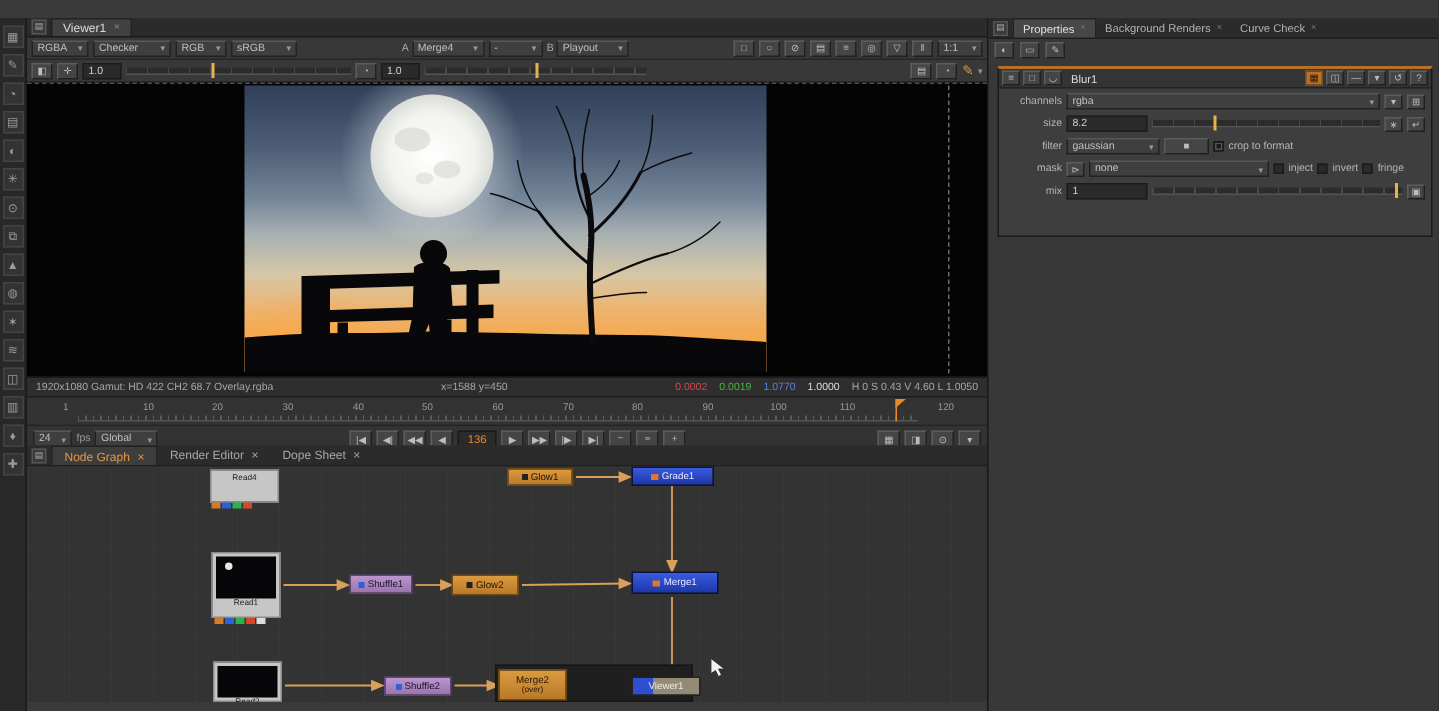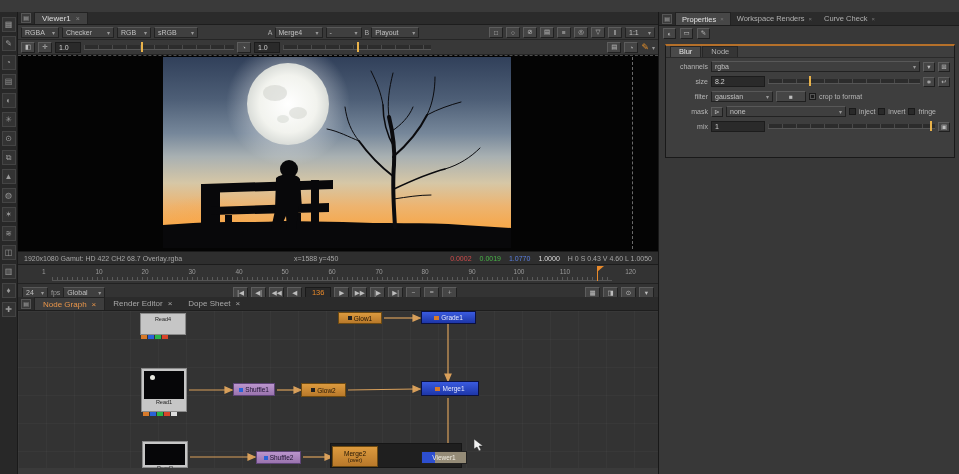--- a/index.html
+++ b/index.html
@@ -441,38 +441,47 @@
   </div>
 
   <div class="rpane">
     <div class="rtabs">
       <span class="panelmenu">▤</span>
       <span class="rtab act">
           <span>Properties</span>
           <span class="x">×</span>
         </span>
       <span class="rtab">
-          <span>Workspace Renders</span>
+          <span>Background Renders</span>
           <span class="x">×</span>
         </span>
       <span class="rtab">
           <span>Curve Check</span>
           <span class="x">×</span>
         </span>
     </div>
     <div class="riconrow">
       <span class="btn ic">◐</span>
       <span class="btn ic">▭</span>
       <span class="btn ic">✎</span>
     </div>
 
     <div class="propbox">
-      <div class="ptabs">
-        <span class="ptab2 act">Blur</span>
-        <span class="ptab2">Node</span>
+      <div class="phead">
+        <span class="btn">≡</span>
+        <span class="btn">□</span>
+        <span class="btn">◡</span>
+        <span class="ptitle">Blur1</span>
+        <span class="sp"></span>
+        <span class="btn or">▦</span>
+        <span class="btn">◫</span>
+        <span class="btn">—</span>
+        <span class="btn">▾</span>
+        <span class="btn">↺</span>
+        <span class="btn">?</span>
       </div>
 
       <div class="krow">
         <span class="klabel">channels</span>
         <span class="dd" style="flex:1">
             <span>rgba</span>
             <span class="ch">▾</span>
           </span>
         <span class="btn" style="width:12px;height:10px">▾</span>
         <span class="btn" style="width:12px;height:10px">⊞</span>

